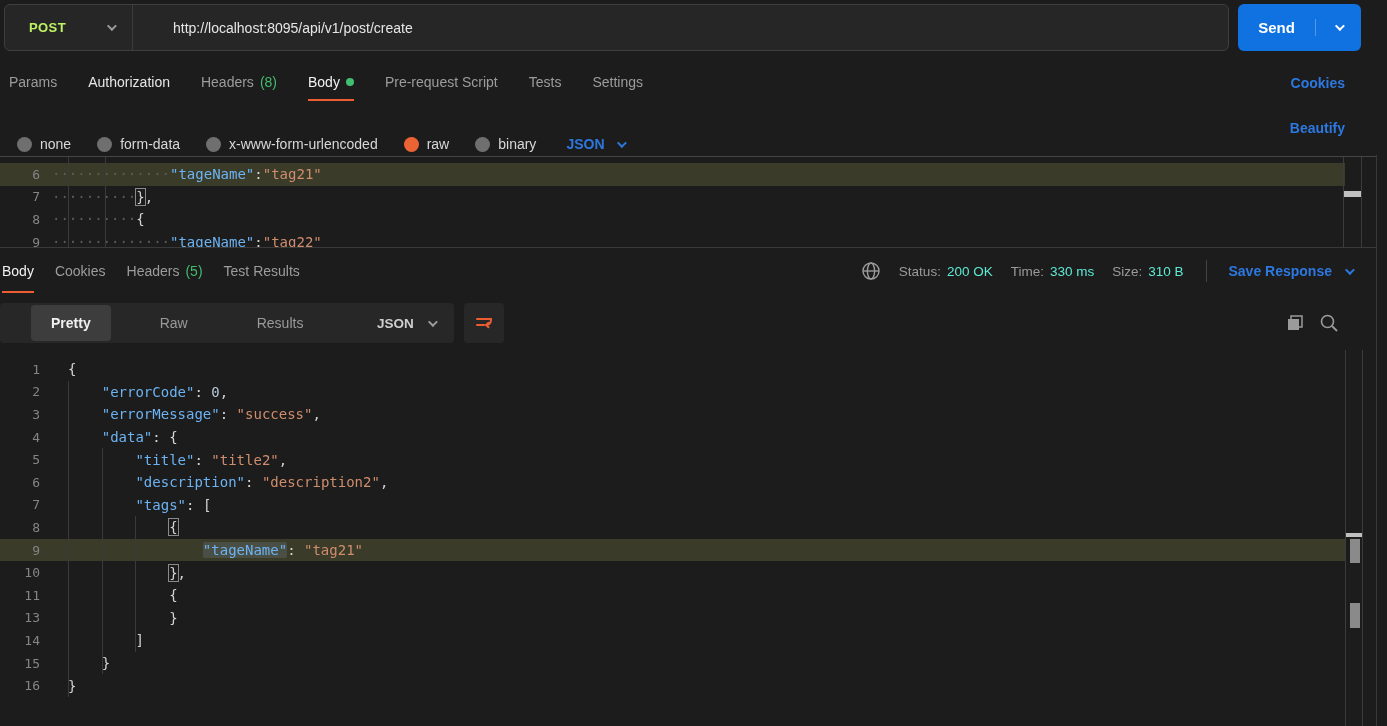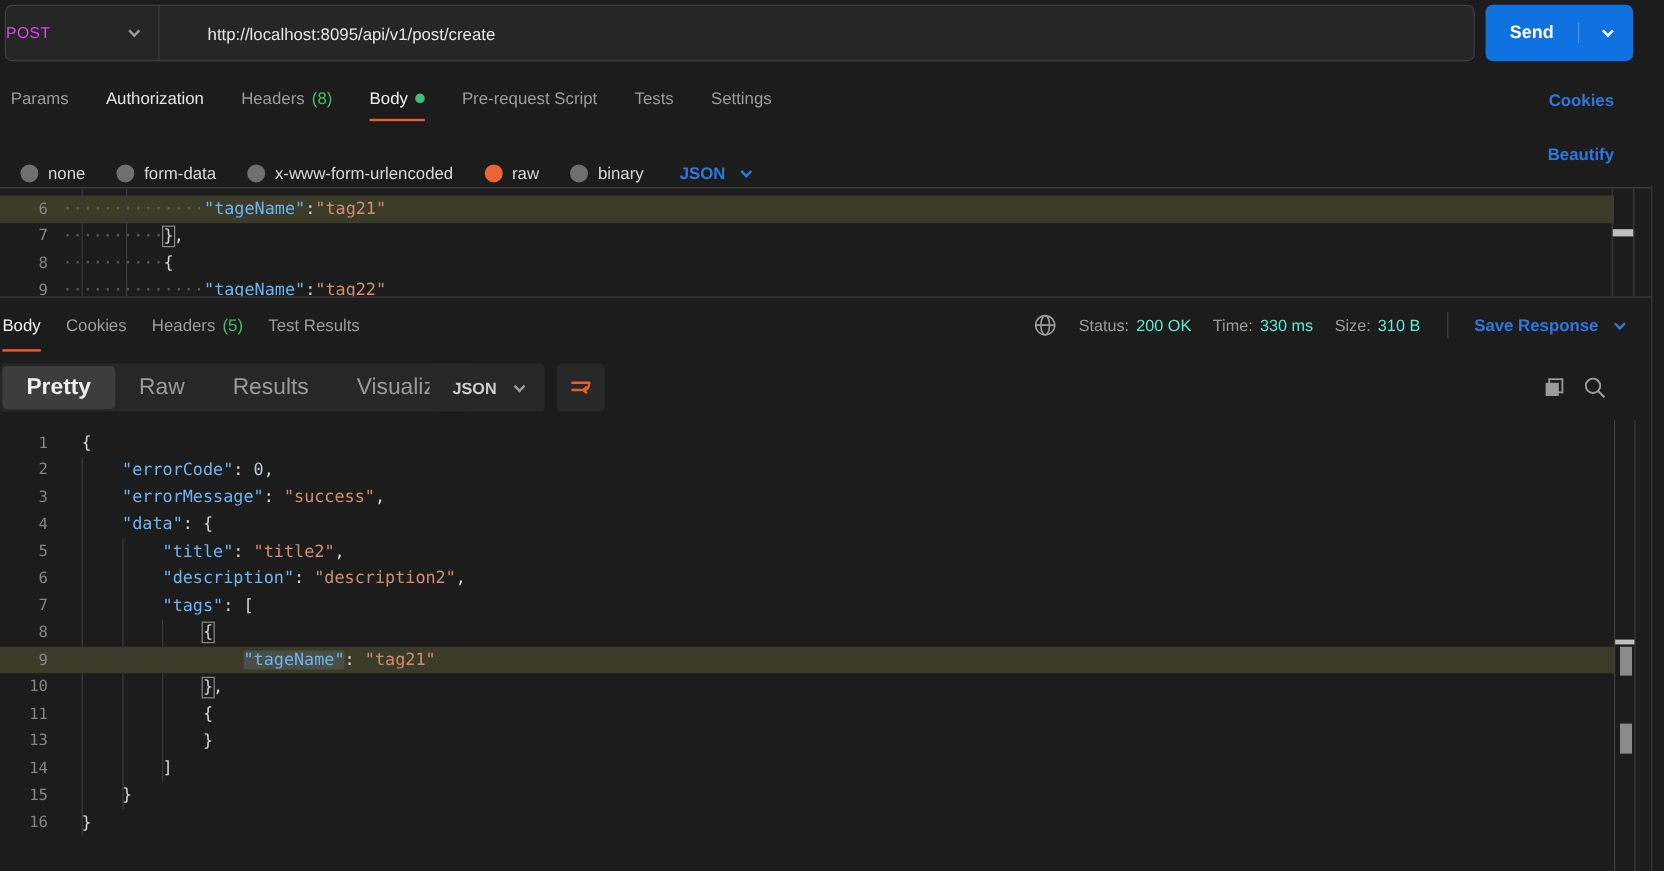--- a/index.html
+++ b/index.html
@@ -5,21 +5,21 @@
   * { margin:0; padding:0; box-sizing:border-box; }
   html,body { width:1387px; height:726px; background:#1c1c1c; overflow:hidden;
               font-family:"Liberation Sans", sans-serif; }
   .abs { position:absolute; }
 
   
   #urlbar { left:4px; top:4px; width:1225px; height:47px; background:#262626;
             border:1px solid #3f3f3f; border-radius:6px; display:flex; align-items:center; }
   #method-box { width:128px; height:100%; display:flex; align-items:center;
                 border-right:1px solid #3c3c3c; cursor:pointer; }
-  #method-label { color:#d946ef; font-weight:normal; font-size:13px; letter-spacing:.4px; }
+  #method-label { margin-left:24px; color:#bef264; font-weight:bold; font-size:13px; letter-spacing:.4px; }
   .chev { display:inline-block; width:7px; height:7px; border-right:2px solid; border-bottom:2px solid;
           transform:rotate(45deg) translateY(-2px); }
   #method-chev { margin-left:auto; margin-right:18px; color:#9b9b9b; }
   #url-text { margin-left:40px; color:#e6e6e6; font-size:14px; }
 
   #send-btn { left:1238px; top:4px; width:123px; height:47px; background:#1071e0;
               border-radius:6px; display:flex; color:#fff; cursor:pointer;align-items:center; }
   #send-main { width:78px; display:flex; align-items:center; justify-content:center;
                font-size:15px; font-weight:bold; border-right:1px solid rgba(255,255,255,.28); }
   #send-caret { flex:1; display:flex; align-items:center; justify-content:center; color:#fff; }
@@ -87,21 +87,21 @@
   .meta-val { color:#5eead4; }
   #meta-divider { width:1px; height:22px; background:#444; margin:0 4px; }
   #save-response { display:flex; align-items:center; gap:13px; color:#2d78e0;
                    font-weight:bold; font-size:14px; cursor:pointer; }
 
   
   #res-toolbar { left:0; top:303px; width:1376px; height:42px; }
   #views { position:absolute; left:0; top:0; height:40px; display:flex; align-items:center;
            background:#272727; border-radius:4px; padding:0 2px; }
   .view { height:36px; display:flex; align-items:center; padding:0 20px; color:#9a9a9a;
-          font-size:19px; border-radius:4px; cursor:pointer; }
+          font-size:14px; border-radius:4px; cursor:pointer;margin-left:29px; }
   .view.active { background:#3d3d3d; color:#f0f0f0; font-weight:bold; }
   #res-fmt { position:absolute; left:358px; top:0; width:96px; height:40px; background:#272727;
              border-radius:4px; display:flex; align-items:center; justify-content:center; gap:14px;
              color:#cfcfcf; font-size:13.5px; font-weight:bold; cursor:pointer; }
   #res-fmt .chev { color:#9b9b9b; }
   #wrap-btn { position:absolute; left:464px; top:0; width:40px; height:40px; background:#272727;
               border-radius:4px; display:flex; align-items:center; justify-content:center; cursor:pointer; }
   #right-icons { position:absolute; right:37px; top:10px; display:flex; gap:14px; align-items:center; }
   .tool-icon { cursor:pointer; }
 

